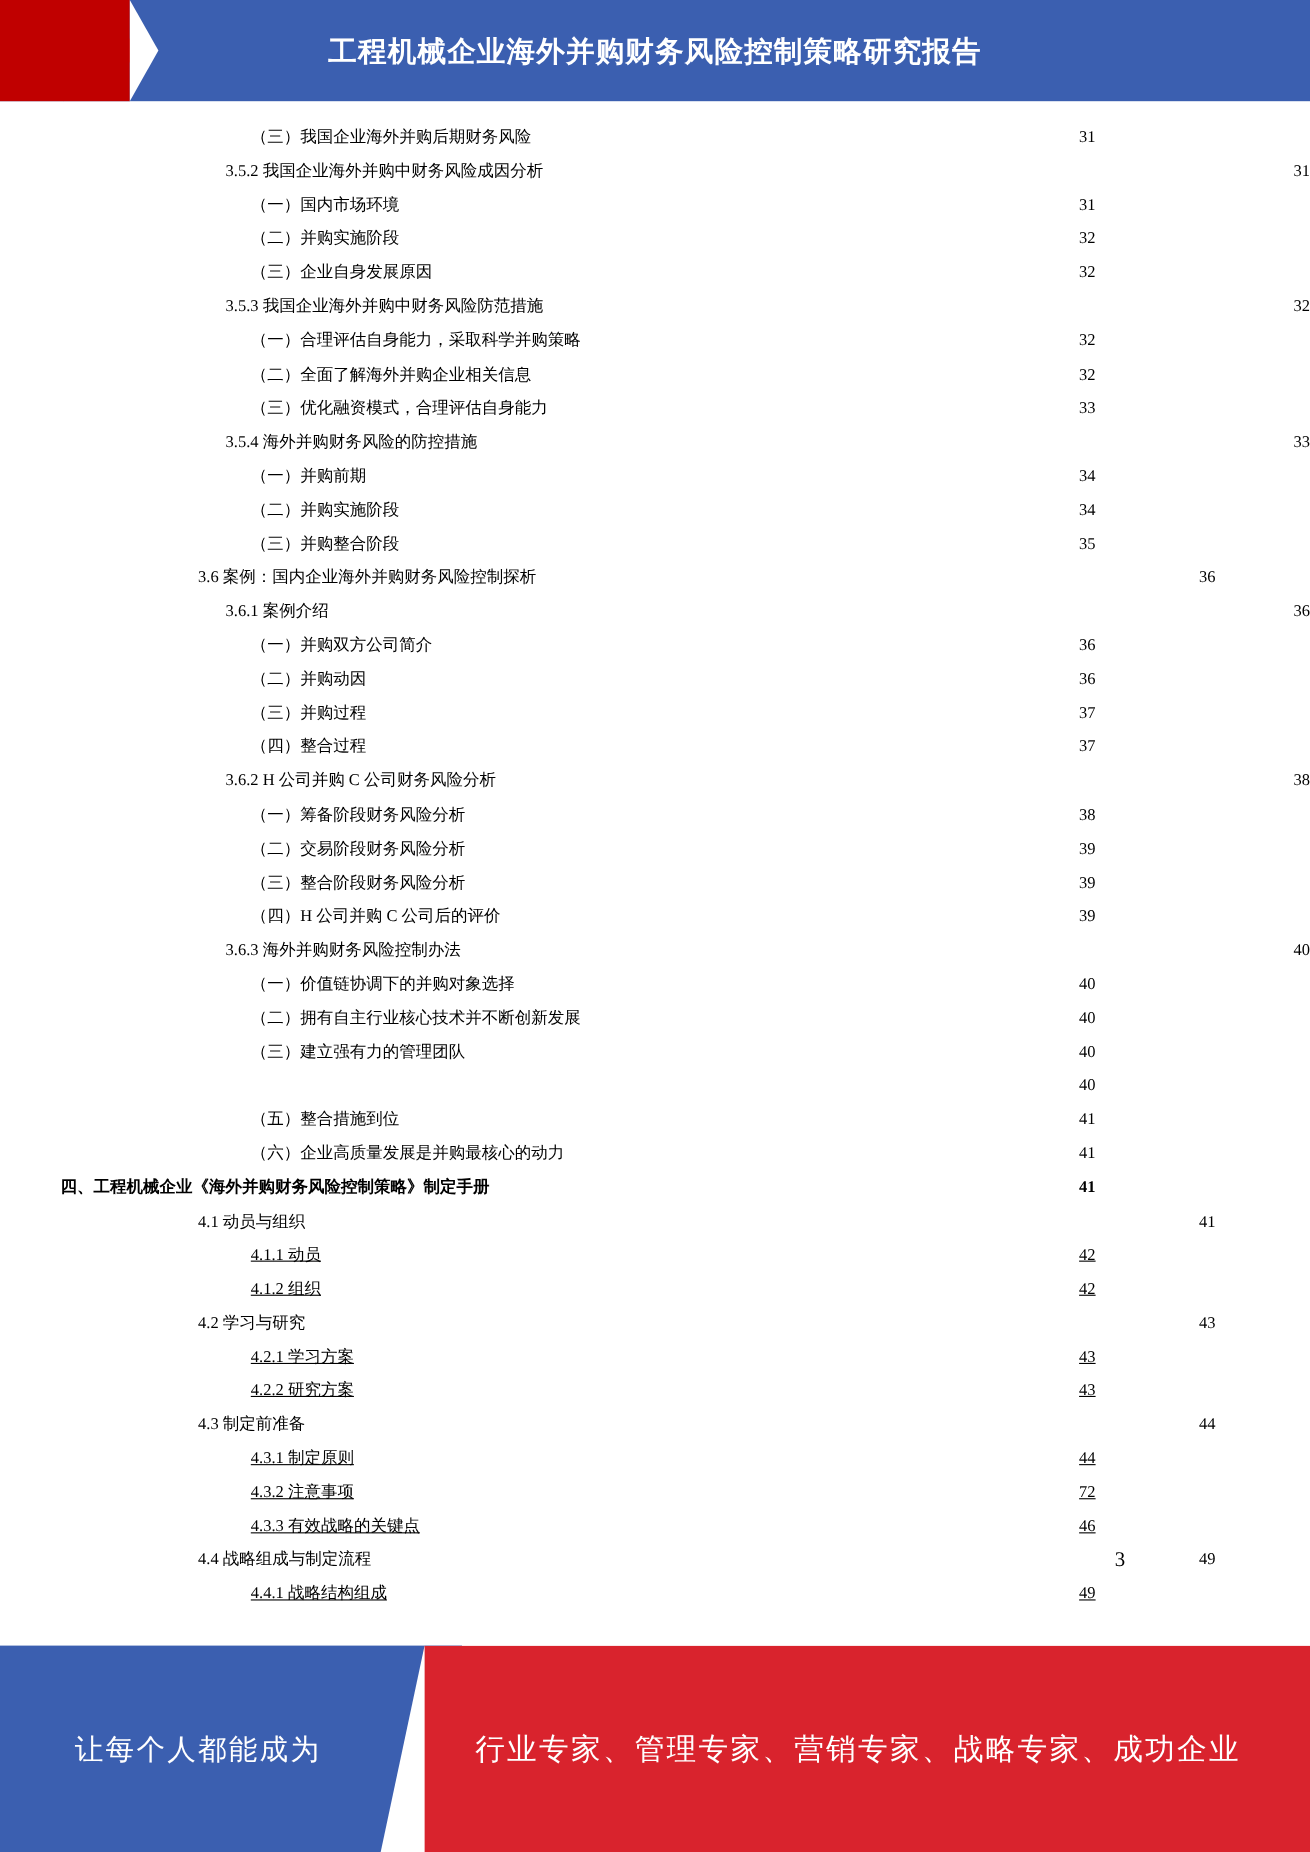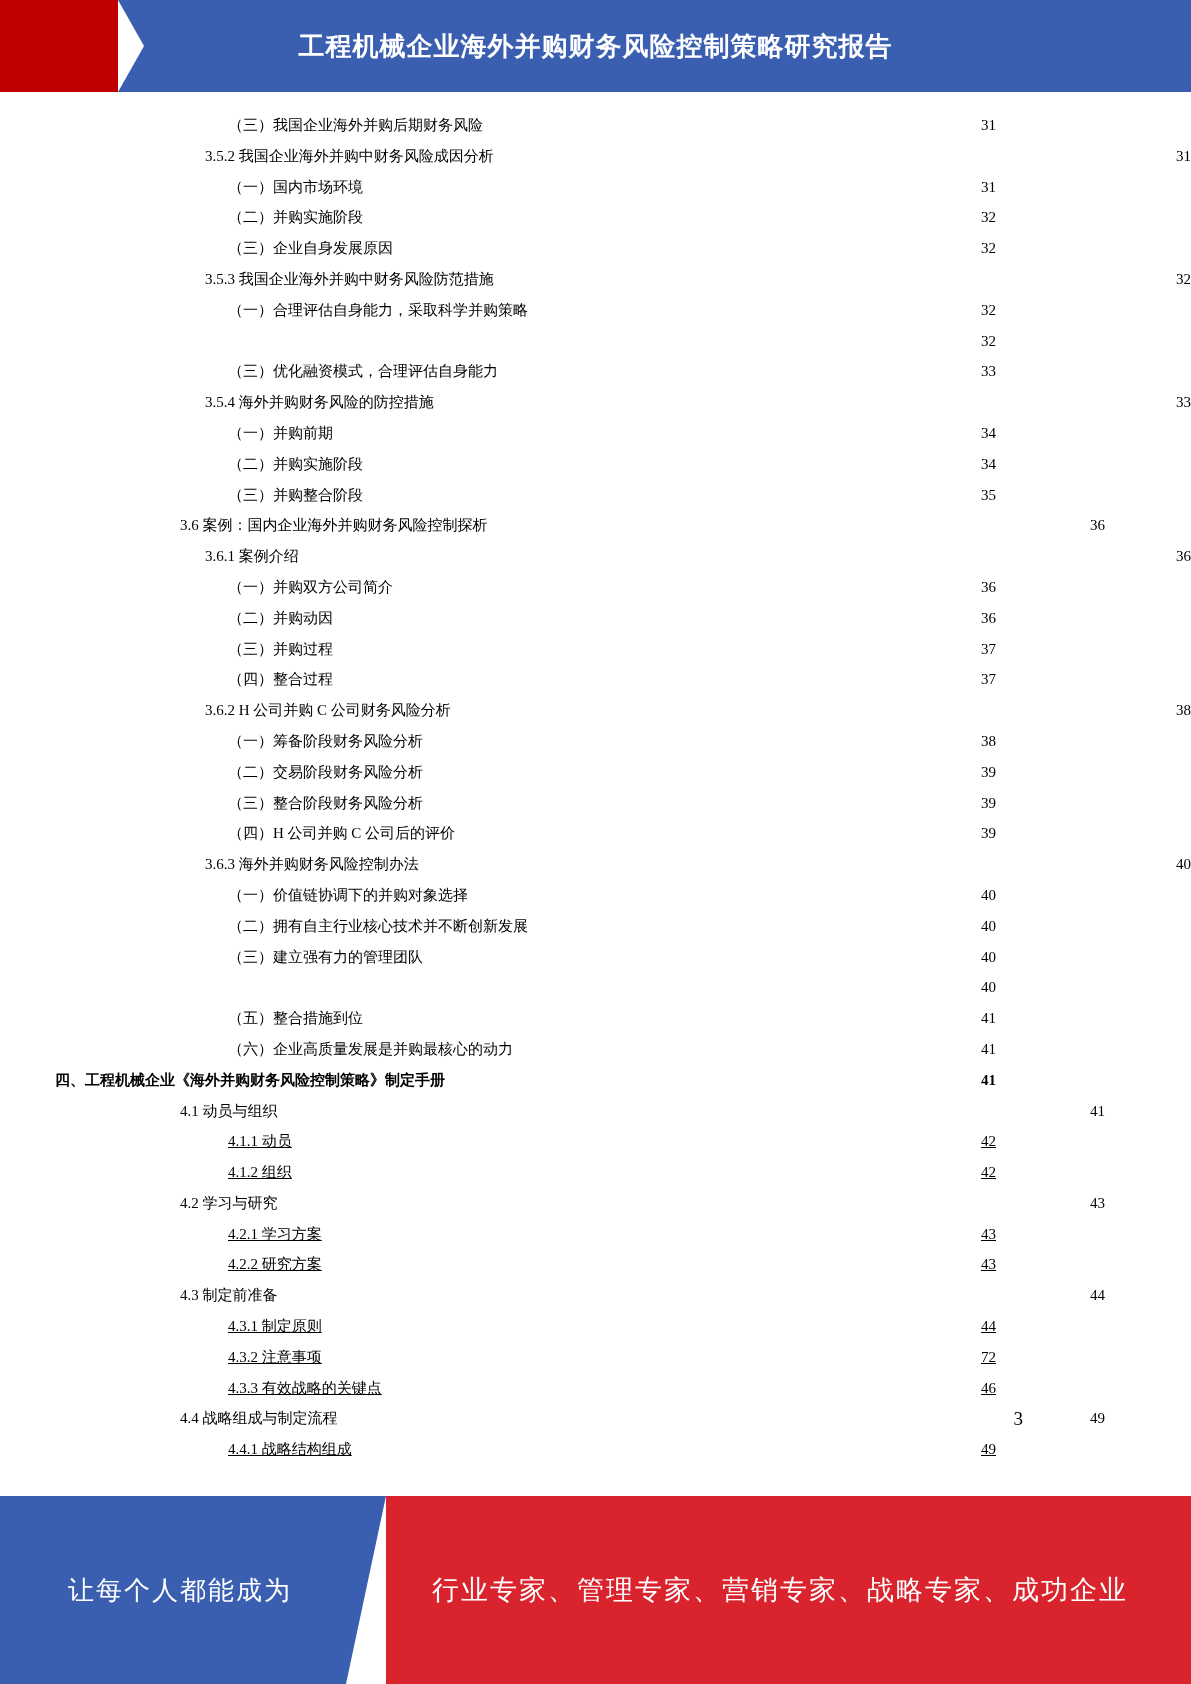--- a/index.html
+++ b/index.html
@@ -227,20 +227,21 @@
       <span class="toc-label">3.5.3 我国企业海外并购中财务风险防范措施</span>
       <span class="toc-dots"></span>
       <span class="toc-page">32</span>
     </div>
     <div class="toc-row lvl-3">
       <span class="toc-label">（一）合理评估自身能力，采取科学并购策略</span>
       <span class="toc-dots"></span>
       <span class="toc-page">32</span>
     </div>
     <div class="toc-row lvl-3">
+      <span class="toc-label">（二）全面了解海外并购企业相关信息</span>
       <span class="toc-dots"></span>
       <span class="toc-page">32</span>
     </div>
     <div class="toc-row lvl-3">
       <span class="toc-label">（三）优化融资模式，合理评估自身能力</span>
       <span class="toc-dots"></span>
       <span class="toc-page">33</span>
     </div>
     <div class="toc-row lvl-2">
       <span class="toc-label">3.5.4 海外并购财务风险的防控措施</span>

